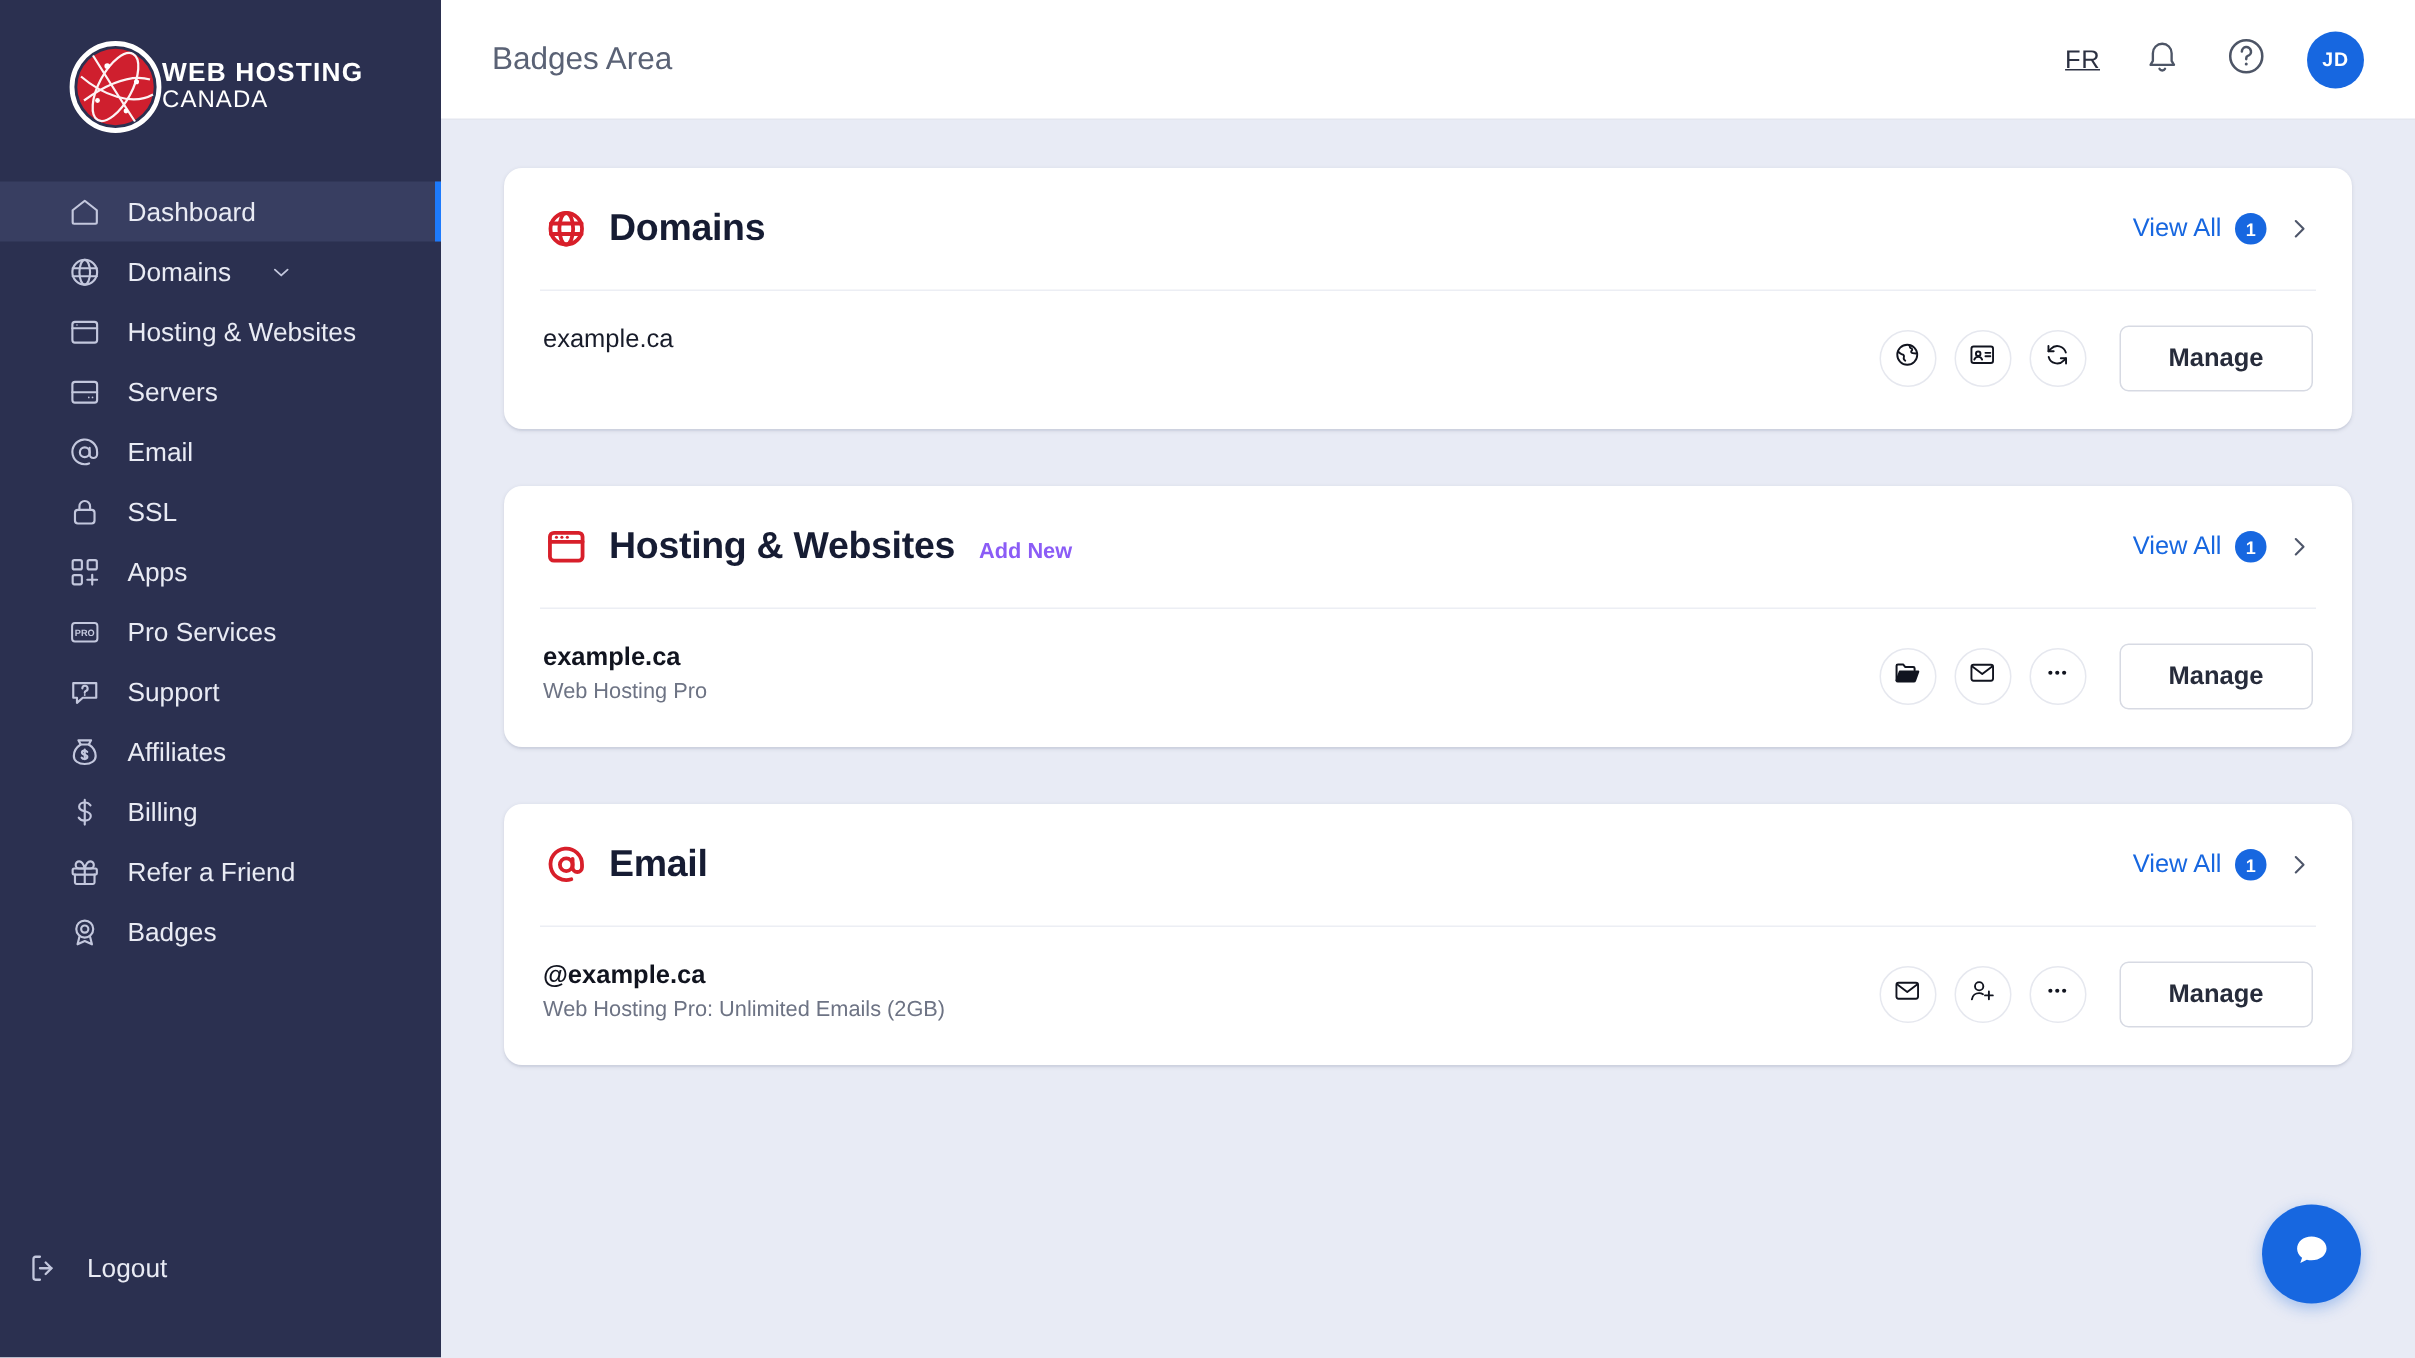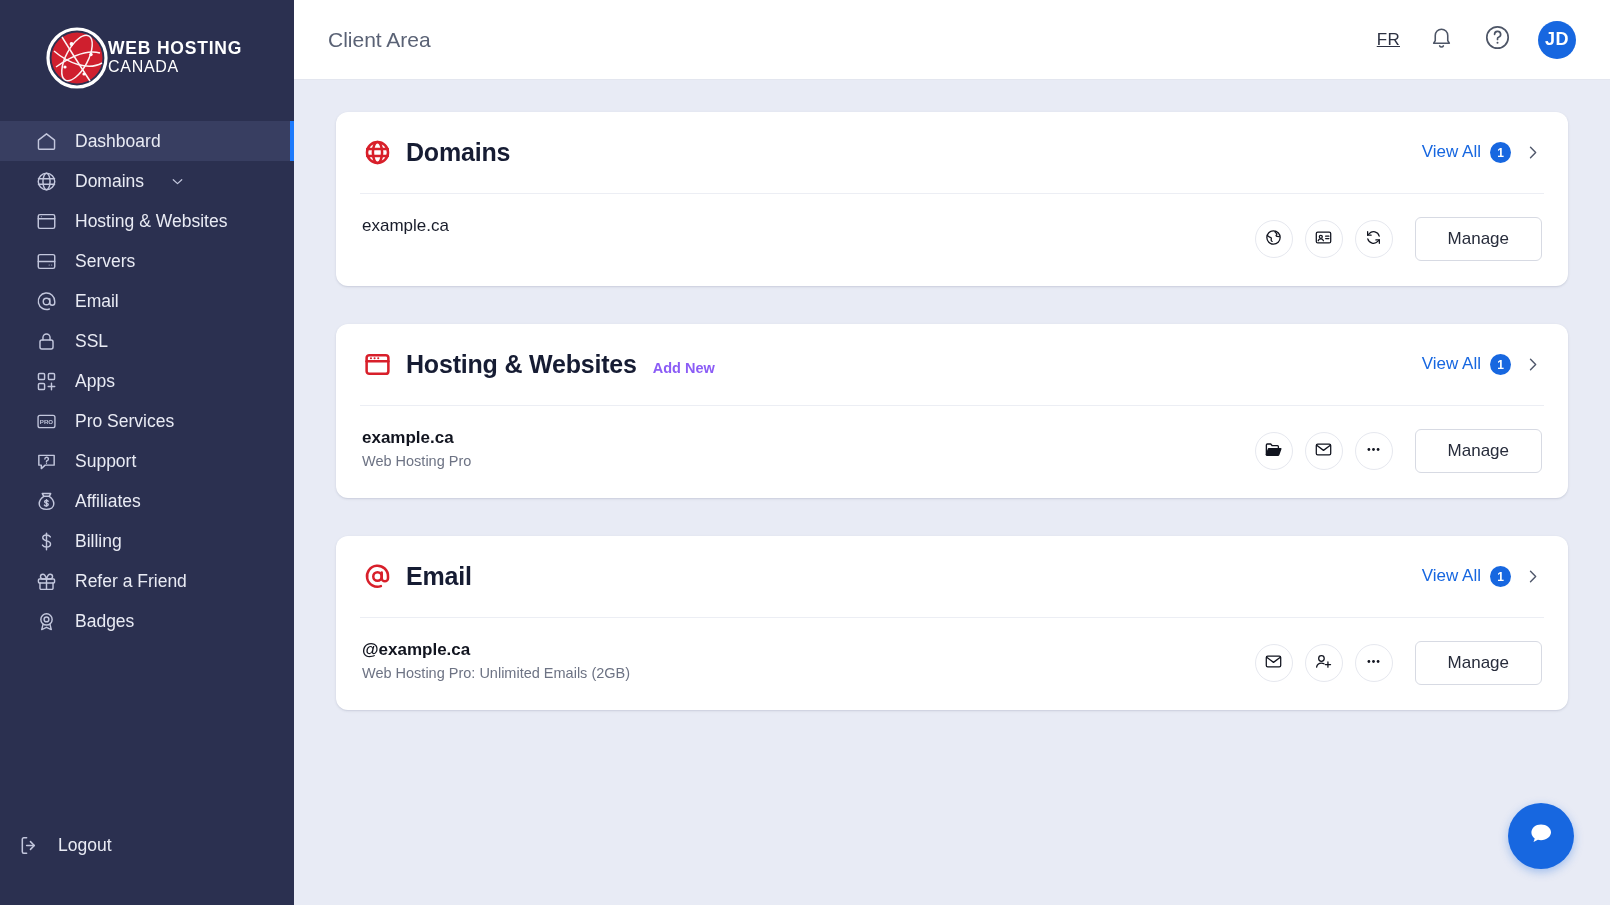--- a/index.html
+++ b/index.html
@@ -28,21 +28,21 @@
     color: #ffffff; font-size: 17.5px; font-weight: 700; letter-spacing: 0.8px;
   }
   .brand-line2 {
     color: #ffffff; font-size: 16px; font-weight: 400; letter-spacing: 0.7px;
   }
 
   .nav { margin-top: 6px; display: flex; flex-direction: column; }
   .nav-item {
     height: 40px;
     display: flex; align-items: center;
-    padding-left: 34px;
+    padding-left: 44px;
     gap: 17px;
     color: #e9ebf4;
     font-size: 17.5px;
     position: relative;
     cursor: pointer;
     text-align: center;
   }
   .nav-item.active { background: #383e61; }
   .nav-item.active::after {
     content: ""; position: absolute; right: 0; top: 0;
@@ -88,21 +88,21 @@
   .lang-btn {
     font-size: 17px; color: #2c3142; cursor: pointer; letter-spacing: .3px; text-decoration: underline;
   }
   .icon-btn {
     width: 30px; height: 30px; display: flex; align-items: center; justify-content: center;
     color: #4d5566; cursor: pointer;
   }
   .avatar {
     width: 38px; height: 38px; border-radius: 50%;
     background: #1767e0;
-    color: #ffffff; font-size: 18px; font-weight: 700;
+    color: #ffffff; font-size: 13px; font-weight: 700;
     display: flex; align-items: center; justify-content: center;
     letter-spacing: .5px; cursor: pointer;
   }
 
   .content {
     flex: 1; padding: 32px 38px 0 38px;
     display: flex; flex-direction: column; align-items: center;
     overflow: hidden;
   }
   .card {
@@ -159,20 +159,21 @@
     display: flex; align-items: center; justify-content: center;
     color: #11141f; cursor: pointer;
   }
   .manage-btn {
     height: 44px; min-width: 102px;
     border: 1px solid #d7dae3; border-radius: 6px;
     background: #fff; color: #272c3b; font-size: 17px;
     display: flex; align-items: center; justify-content: center;
     padding: 0 32px; margin-left: 10px; cursor: pointer;
     font-family: "Liberation Sans", sans-serif;
+    font-weight: bold;
   }
 
   .fab {
     position: absolute; right: 36px; bottom: 36px;
     width: 66px; height: 66px; border-radius: 50%;
     background: #1767e0;
     display: flex; align-items: center; justify-content: center;
     box-shadow: 0 3px 10px rgba(23,103,224,.35);
     cursor: pointer;
   }
@@ -355,21 +356,21 @@
           </svg>
         </span>
         <span class="nav-label">Logout</span>
       </div>
     </div>
   </aside>
 
   <section class="main">
 
     <header class="topbar">
-      <div class="page-title">Client Area</div>
+      <div class="page-title">Badges Area</div>
       <div class="topbar-right">
         <span class="lang-btn">FR</span>
 
         <span class="icon-btn">
           <span>
             <svg viewBox="0 0 24 24" width="25" height="25" fill="none" stroke="currentColor" stroke-width="1.5" stroke-linecap="round" stroke-linejoin="round">
               <path d="M18 15V10a6 6 0 1 0-12 0v5l-1.5 2.5h15L18 15z"></path>
               <path d="M10.2 20a2 2 0 0 0 3.6 0"></path>
             </svg>
           </span>

